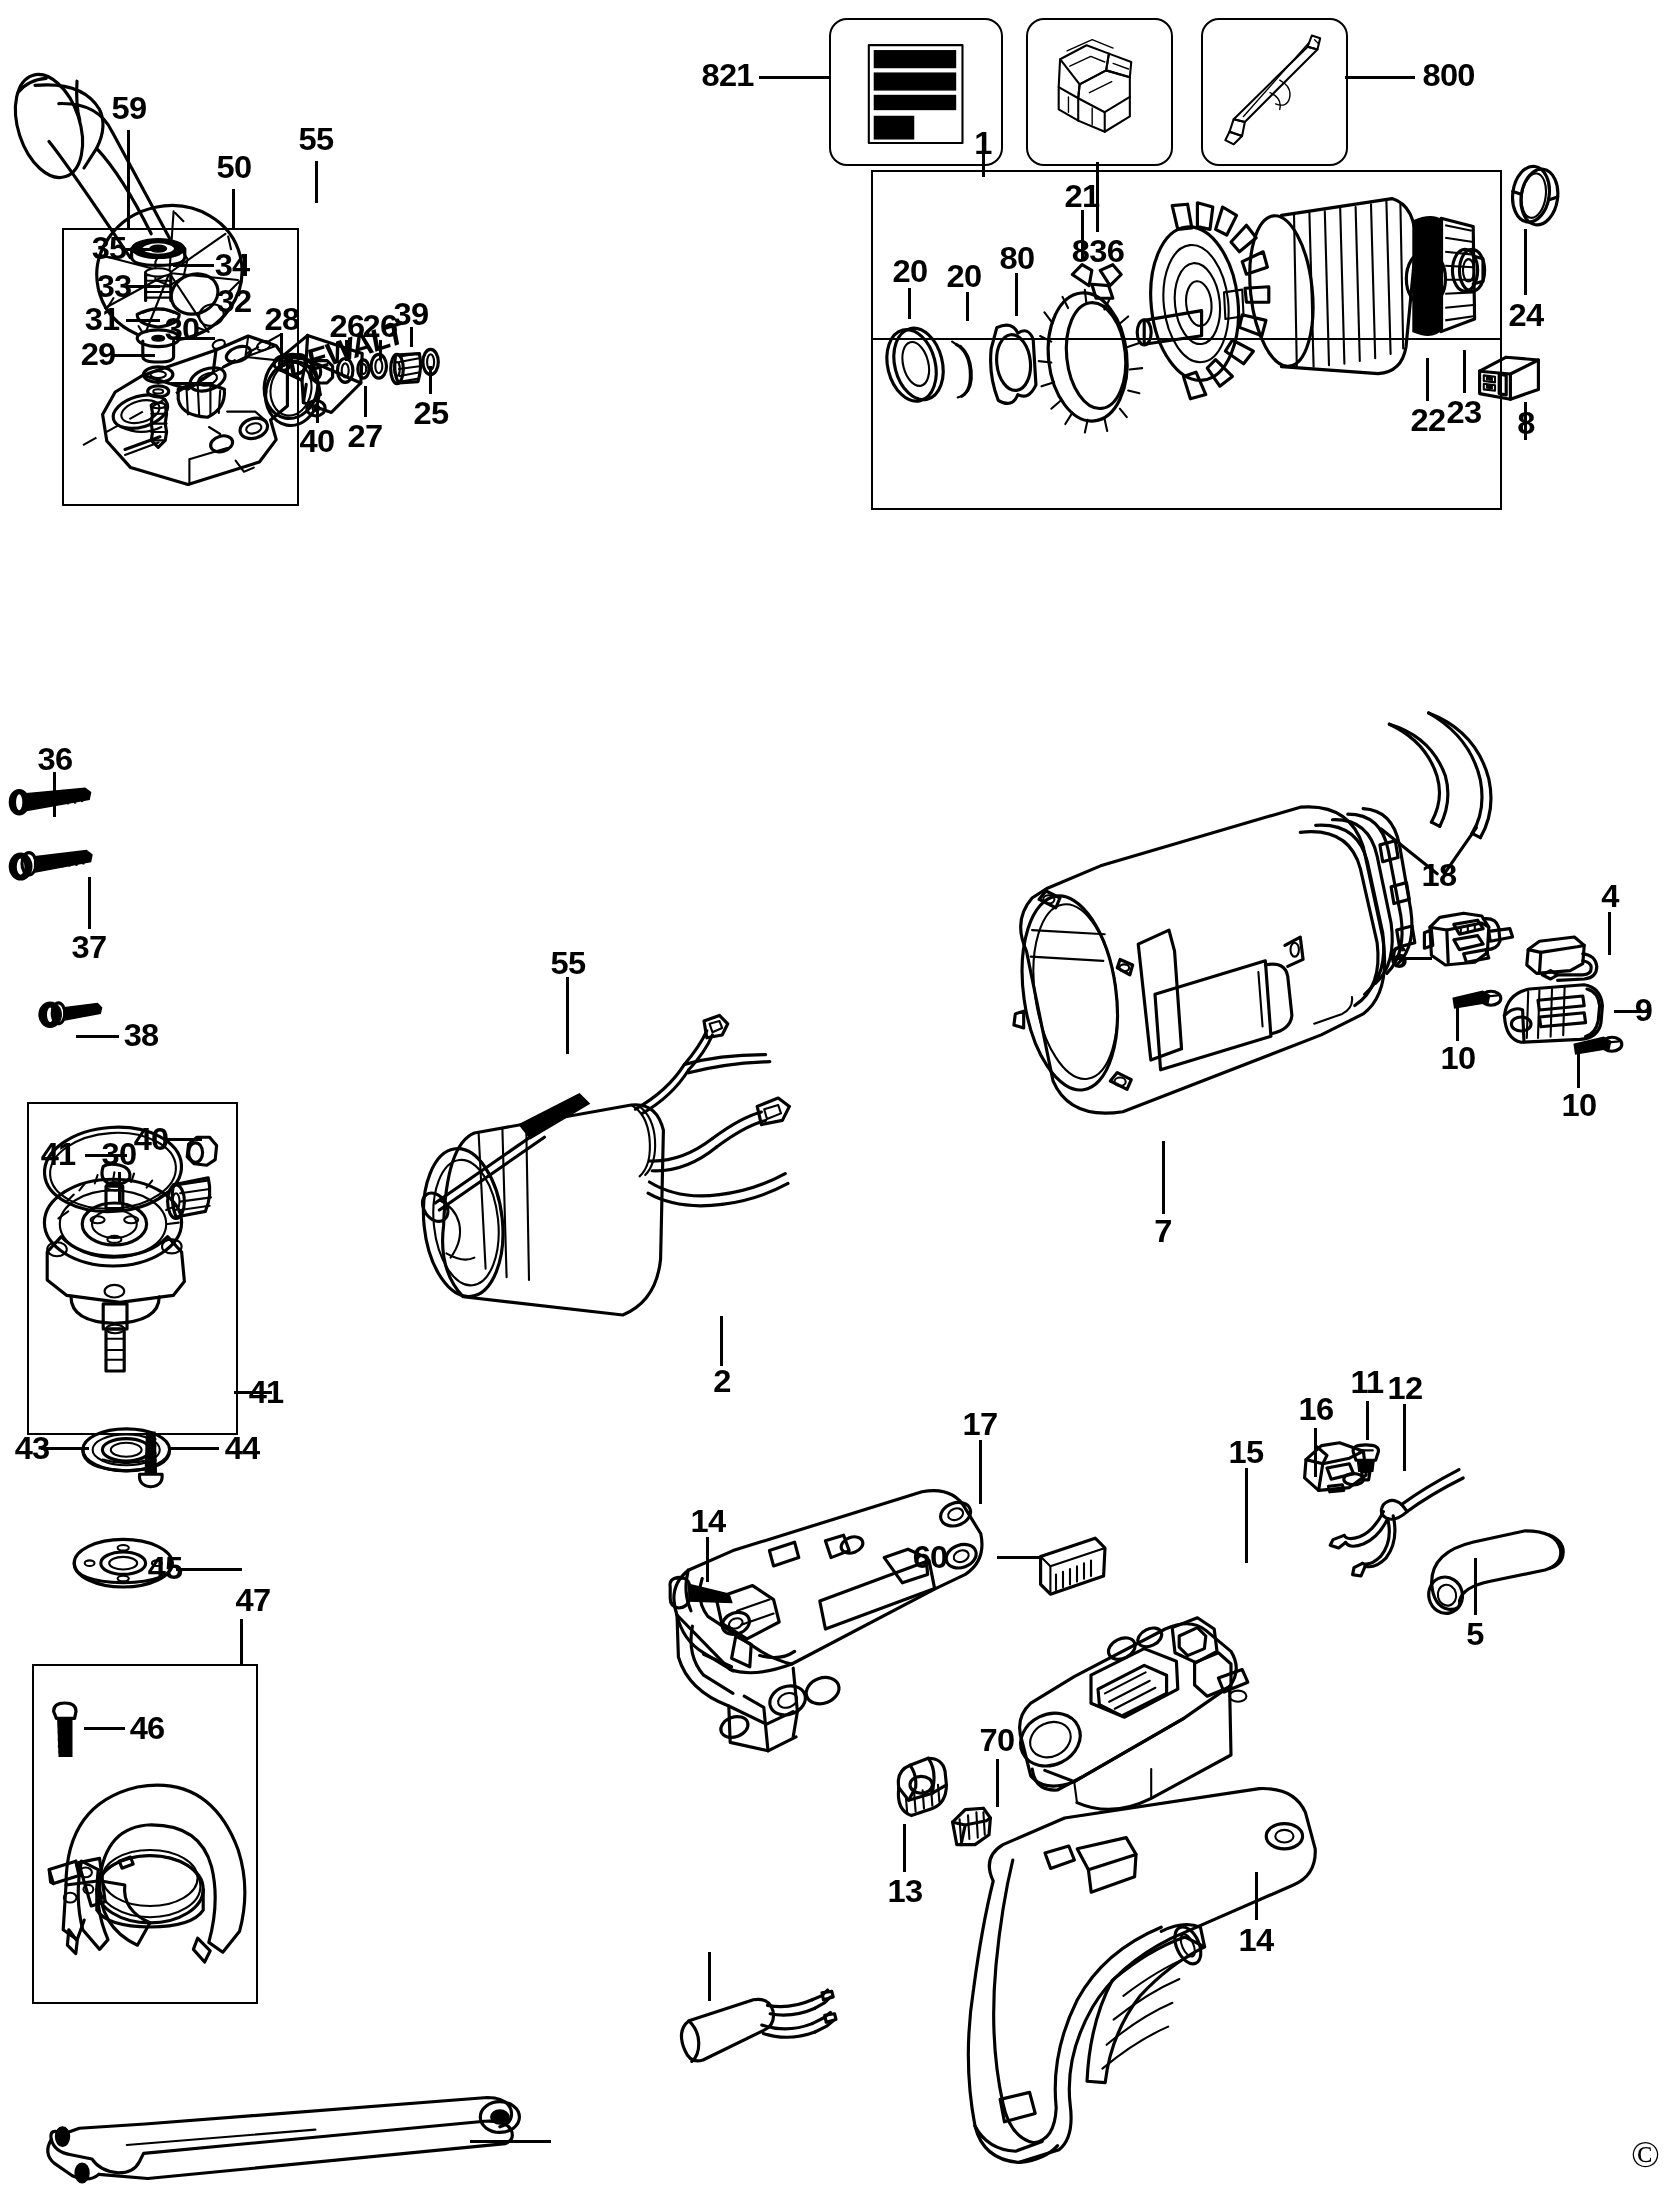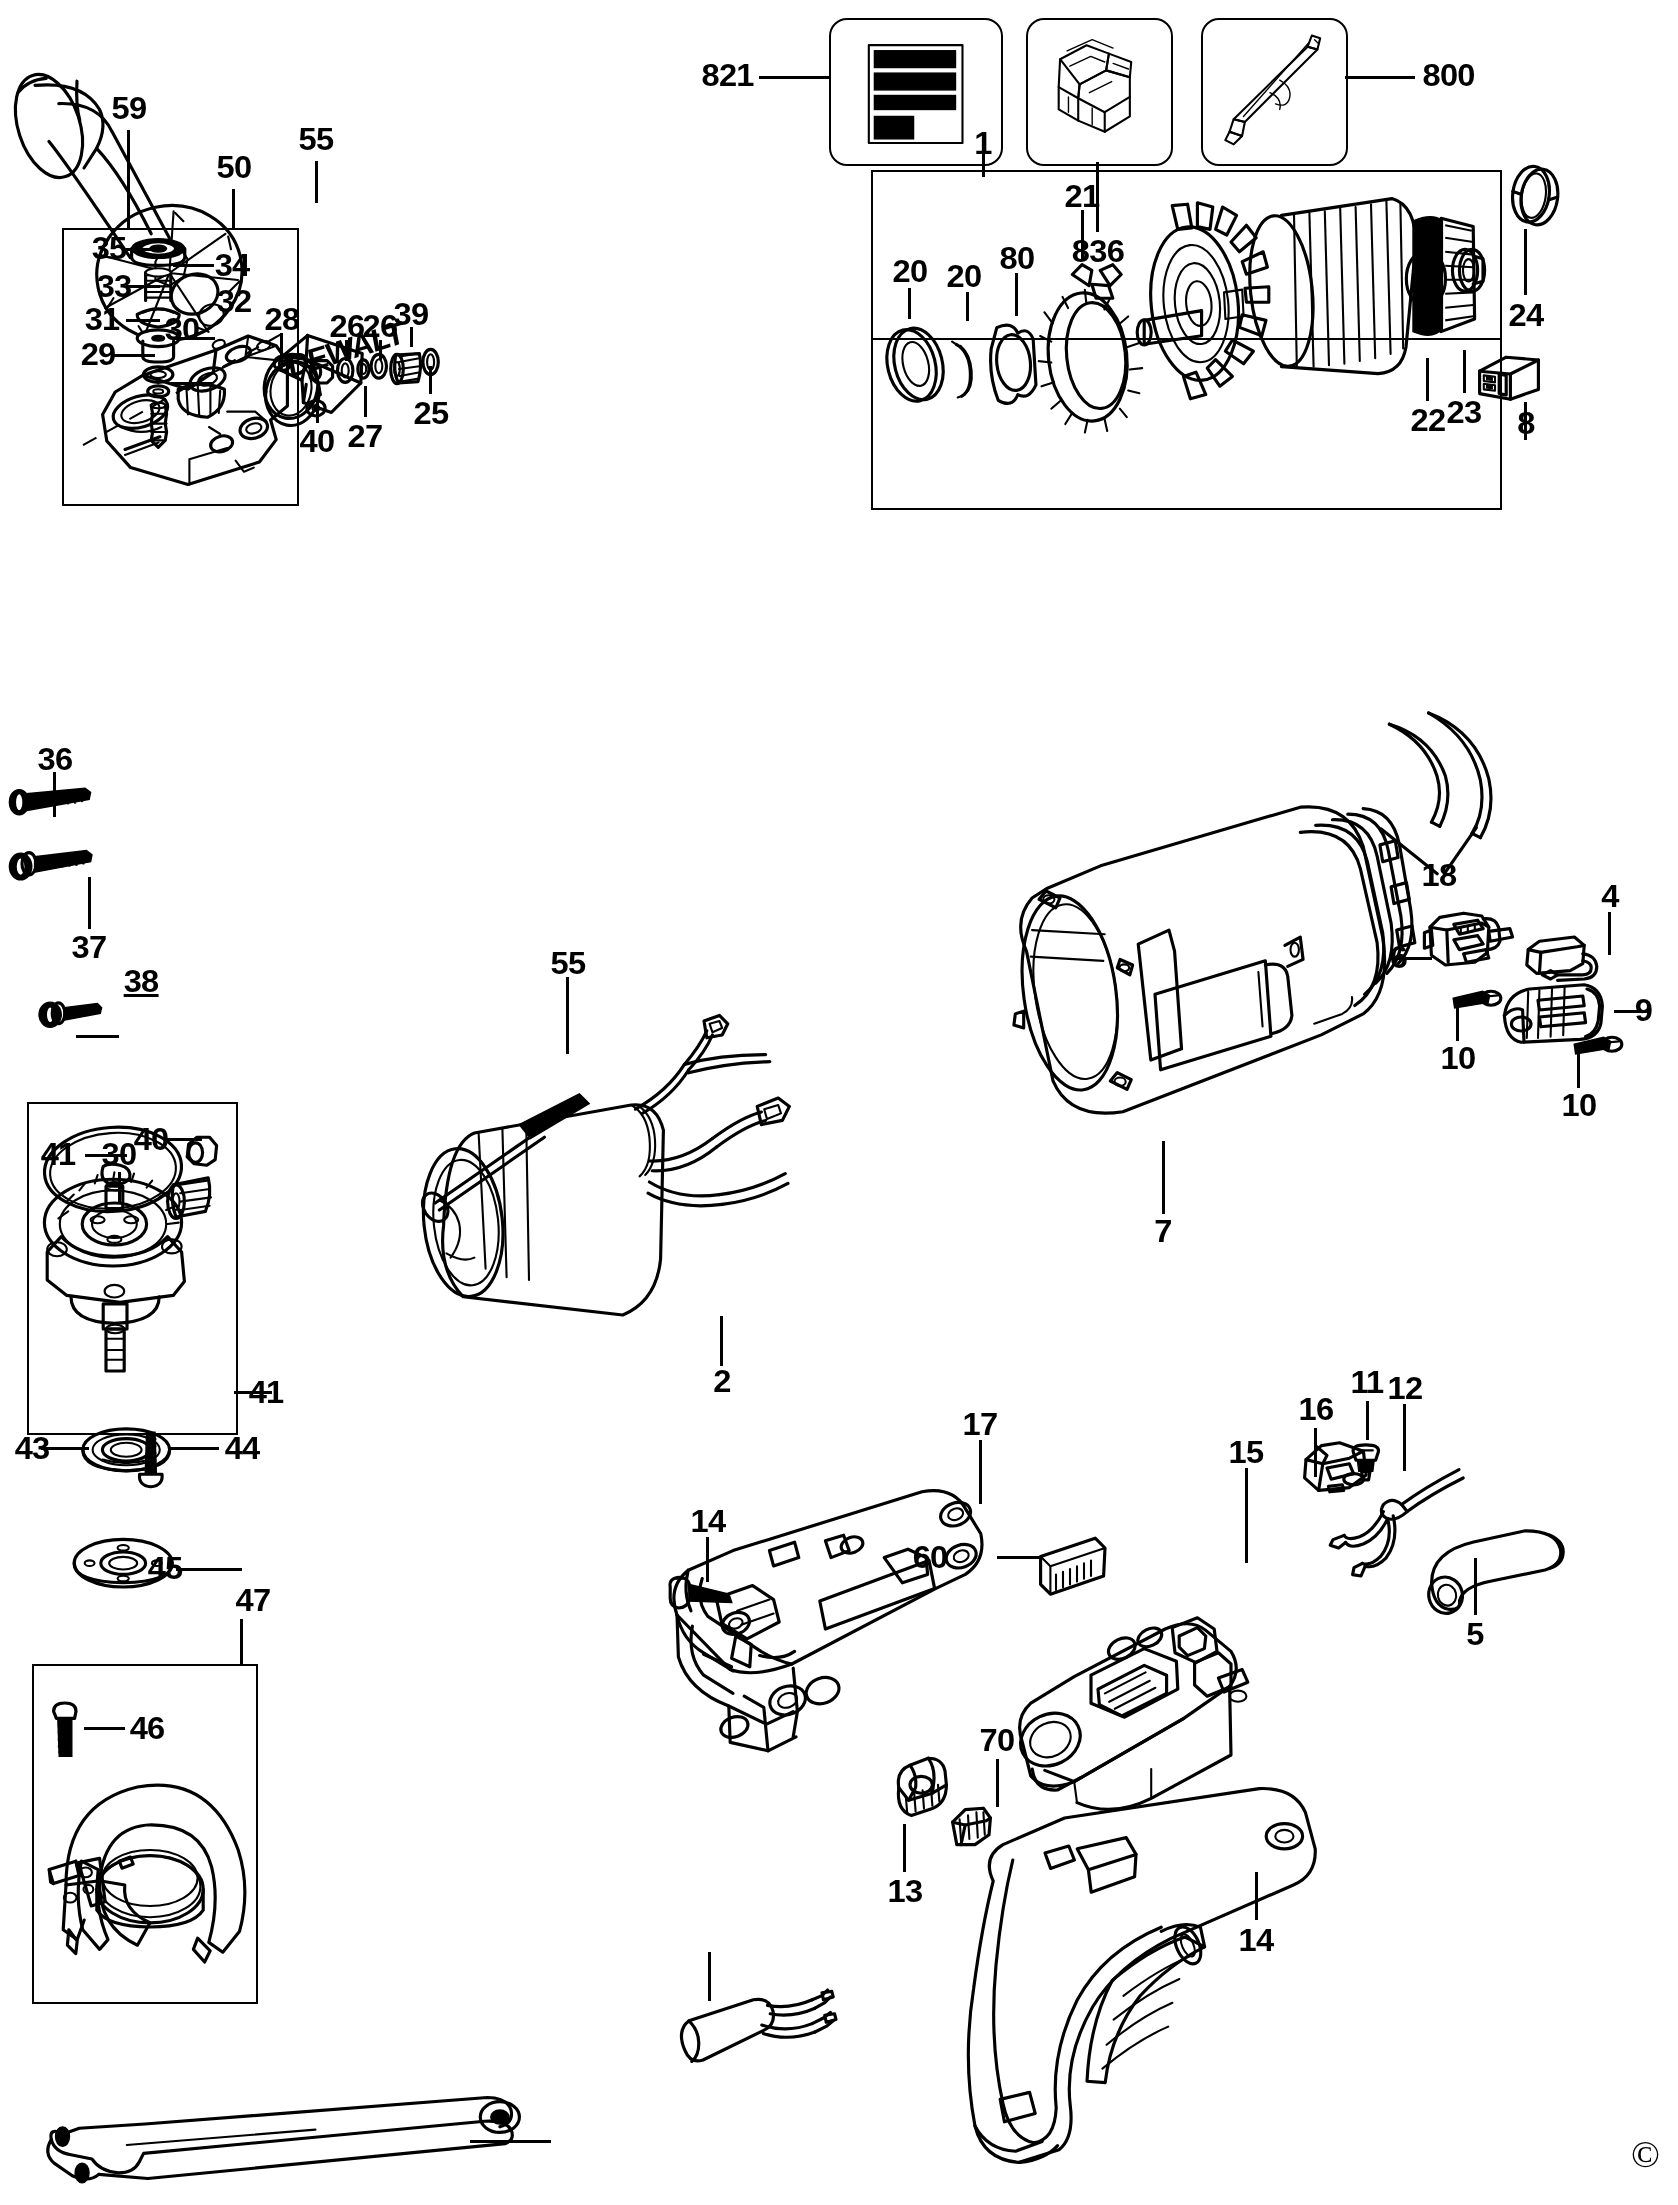--- a/index.html
+++ b/index.html
@@ -256,21 +256,21 @@
   <div class="svgwrap" style="left:36px;top:998px;">
     <svg width="77" height="32" viewBox="0 0 110 46">
       <ellipse class="fl" cx="20" cy="24" rx="16" ry="18"></ellipse>
       <ellipse class="wh" cx="20" cy="24" rx="6" ry="12"></ellipse>
       <ellipse class="ln2" cx="32" cy="22" rx="9" ry="15"></ellipse>
       <path class="fl" d="M40 14 L88 8 L94 14 L92 22 L40 32 Z"></path>
       <path class="wh" d="M48 15 L50 29 M58 14 L60 28 M68 13 L70 26 M78 12 L80 24"></path>
     </svg>
   </div>
   <div class="lead h" style="left:76px;top:1035px;width:43px;"></div>
-  <div class="num" style="left:124px;top:965px;text-decoration:underline;">38</div>
+  <div class="num" style="left:124px;top:1019px;">38</div>
 
   <div class="svgwrap" style="left:267px;top:320px;">
     <svg width="105" height="112" viewBox="0 0 150 160">
       <path class="ln2" d="M22 52 L58 22 L136 48 L134 90 L92 132 L52 118 L50 86 L20 72 Z"></path>
       <path class="ln2" d="M58 22 L56 56 L134 90"></path>
       <path class="ln2" d="M22 52 L56 56 L50 86"></path>
       <path class="ln2" d="M52 118 L56 92"></path>
       <ellipse class="ln2" cx="22" cy="62" rx="12" ry="10"></ellipse>
       <ellipse class="ln" cx="22" cy="62" rx="5" ry="4"></ellipse>
       <ellipse class="ln2" cx="70" cy="126" rx="13" ry="11"></ellipse>

